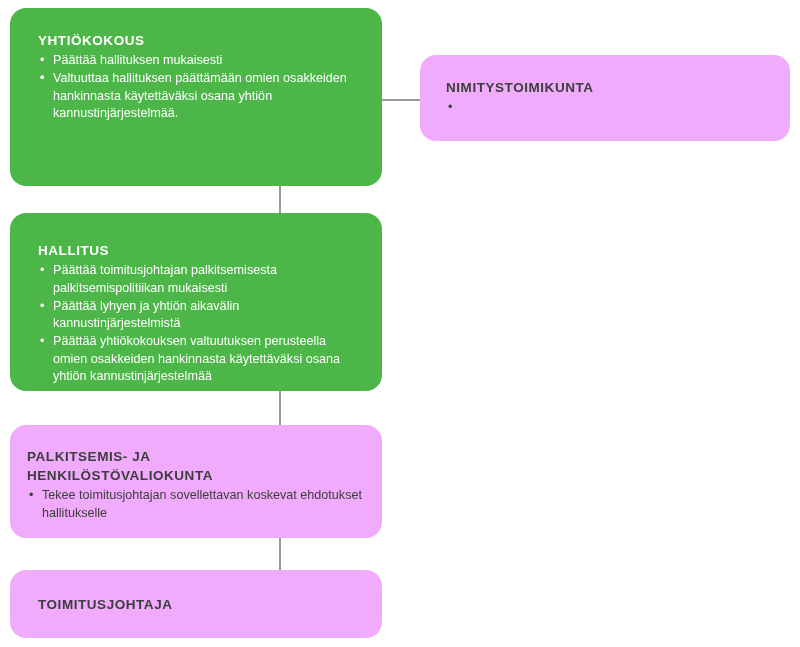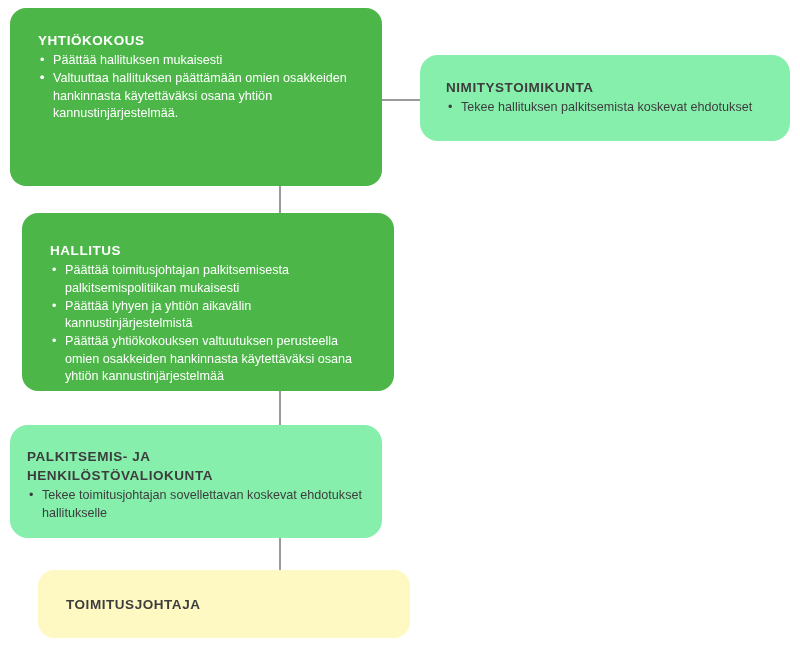--- a/index.html
+++ b/index.html
@@ -42,28 +42,26 @@
   }
   .node-inner {
     padding: 0;
   }
 
   .node.dark {
     background: #4cb748;
     color: #ffffff;
   }
   .node.light {
-    background: #86efac;
+    background: #f0abfc;
     color: #3d3d3d;
-    border-radius: 18px;
   }
   .node.grey {
-    background: #fef9c3;
+    background: #f0abfc;
     color: #3d3d3d;
-    margin-left: 28px;
   }
 
   .node-title {
     font-weight: bold;
     font-size: 13.5px;
     letter-spacing: 0.55px;
     line-height: 19px;
     margin: 0 0 2px 0;
     white-space: pre-line;
   }
@@ -93,21 +91,21 @@
     left: 10px;  top: 8px;   width: 372px; height: 178px;
   }
   #node-yhtiokokous .node-inner { padding: 23px 26px 0 28px; }
 
   #node-nimitystoimikunta {
     left: 420px; top: 55px;  width: 370px; height: 86px;
   }
   #node-nimitystoimikunta .node-inner { padding: 23px 18px 0 26px; }
 
   #node-hallitus {
-    left: 10px;  top: 213px; width: 372px; height: 178px; margin-left: 12px;
+    left: 10px;  top: 213px; width: 372px; height: 178px;
   }
   #node-hallitus .node-inner { padding: 28px 20px 0 28px; }
 
   #node-palkitsemis {
     left: 10px;  top: 425px; width: 372px; height: 113px;
   }
   #node-palkitsemis .node-inner { padding: 22px 20px 0 17px; }
 
   #node-toimitusjohtaja {
     left: 10px;  top: 570px; width: 372px; height: 68px;
@@ -147,21 +145,20 @@
       </ul>
     </div>
   </div>
 
   <div class="node light" id="node-nimitystoimikunta">
     <div class="node-inner">
       <div class="node-title">NIMITYSTOIMIKUNTA</div>
       <ul class="node-list">
         <li>
           <span class="bullet">•</span>
-          <span>Tekee hallituksen palkitsemista koskevat ehdotukset</span>
         </li>
       </ul>
     </div>
   </div>
 
   <div class="node dark" id="node-hallitus">
     <div class="node-inner">
       <div class="node-title">HALLITUS</div>
       <ul class="node-list">
         <li>

